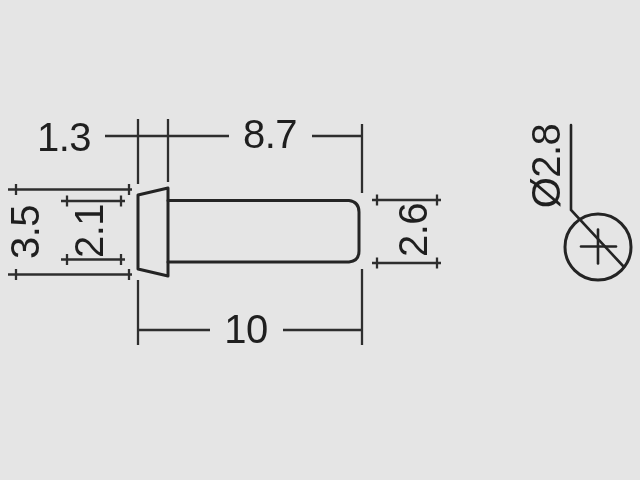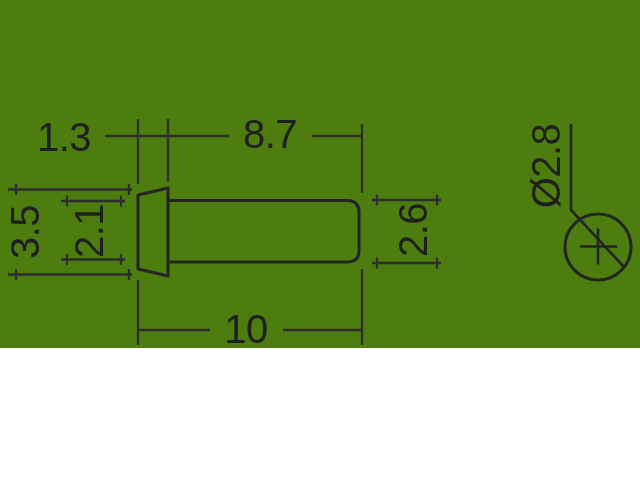--- a/index.html
+++ b/index.html
@@ -3,22 +3,22 @@
 <meta charset="utf-8">
 <style>
   html, body {
     margin: 0;
     padding: 0;
     background: #ffffff;
   }
   #page {
     position: relative;
     width: 640px;
-    height: 348px;
-    background: #4d7c0f;
+    height: 480px;
+    background: #e5e5e5;
     overflow: hidden;
   }
   svg {
     display: block;
   }
   .outline {
     fill: none;
     stroke: #242424;
     stroke-width: 3;
     stroke-linejoin: round;

